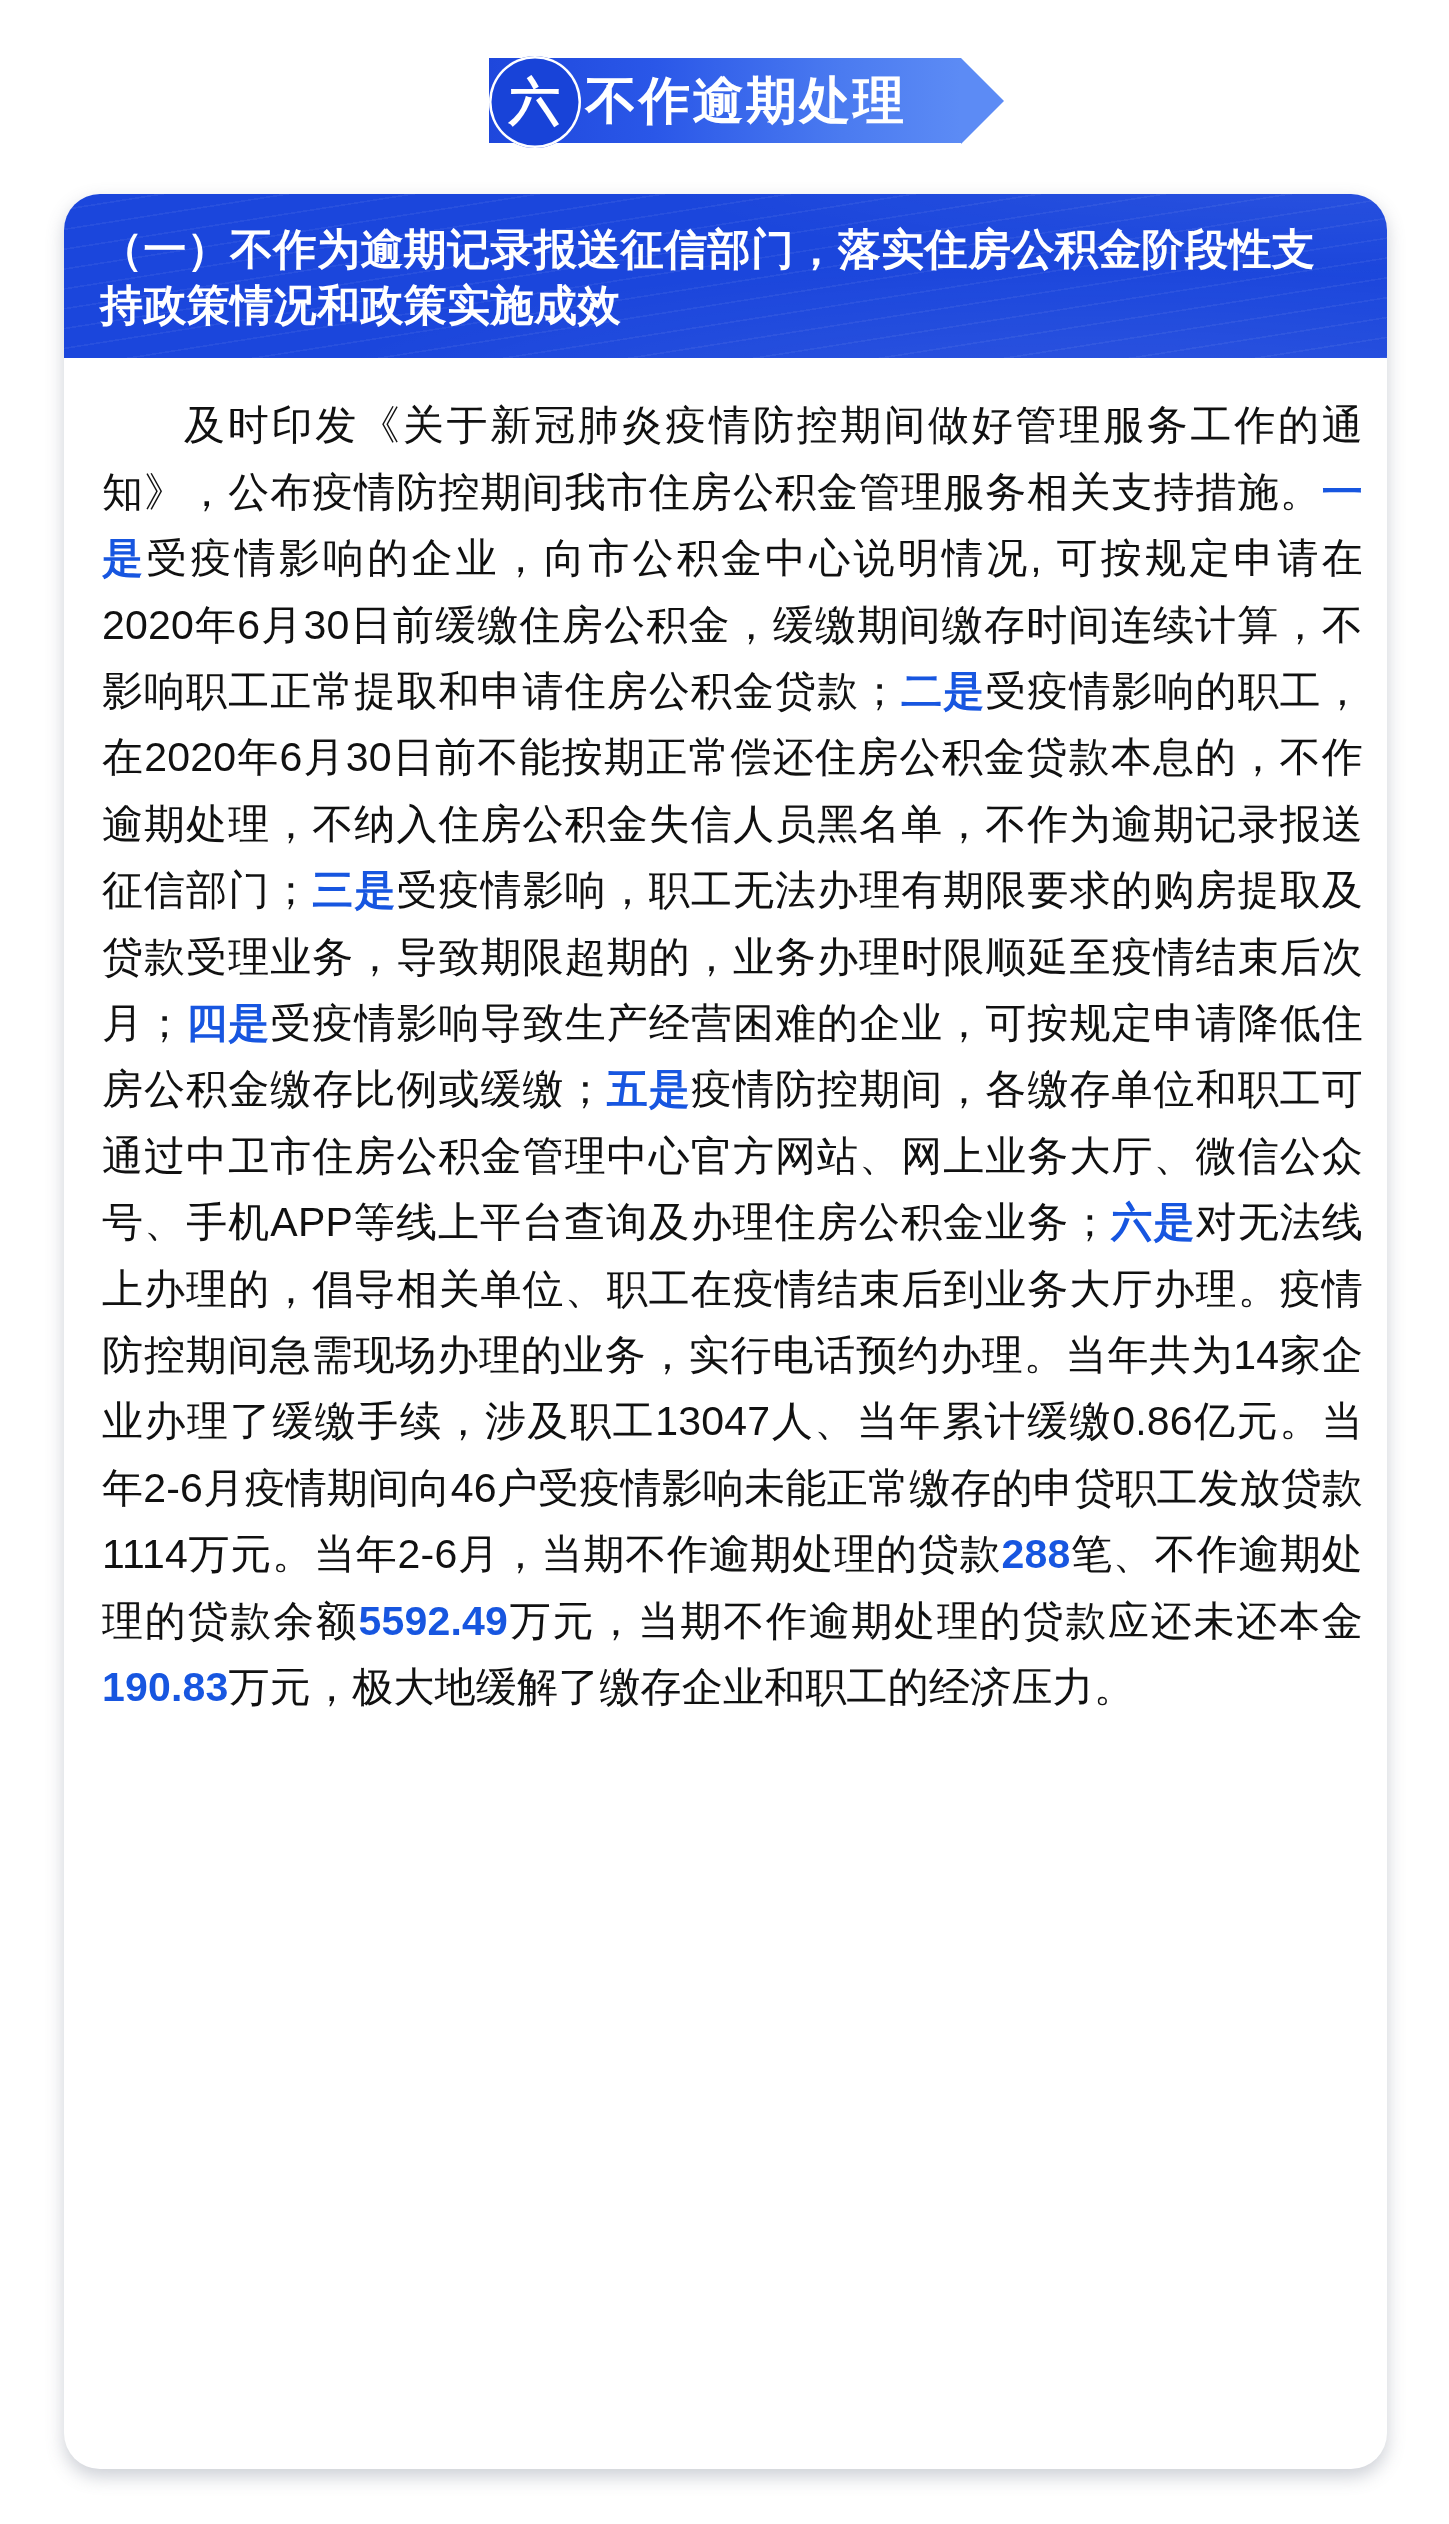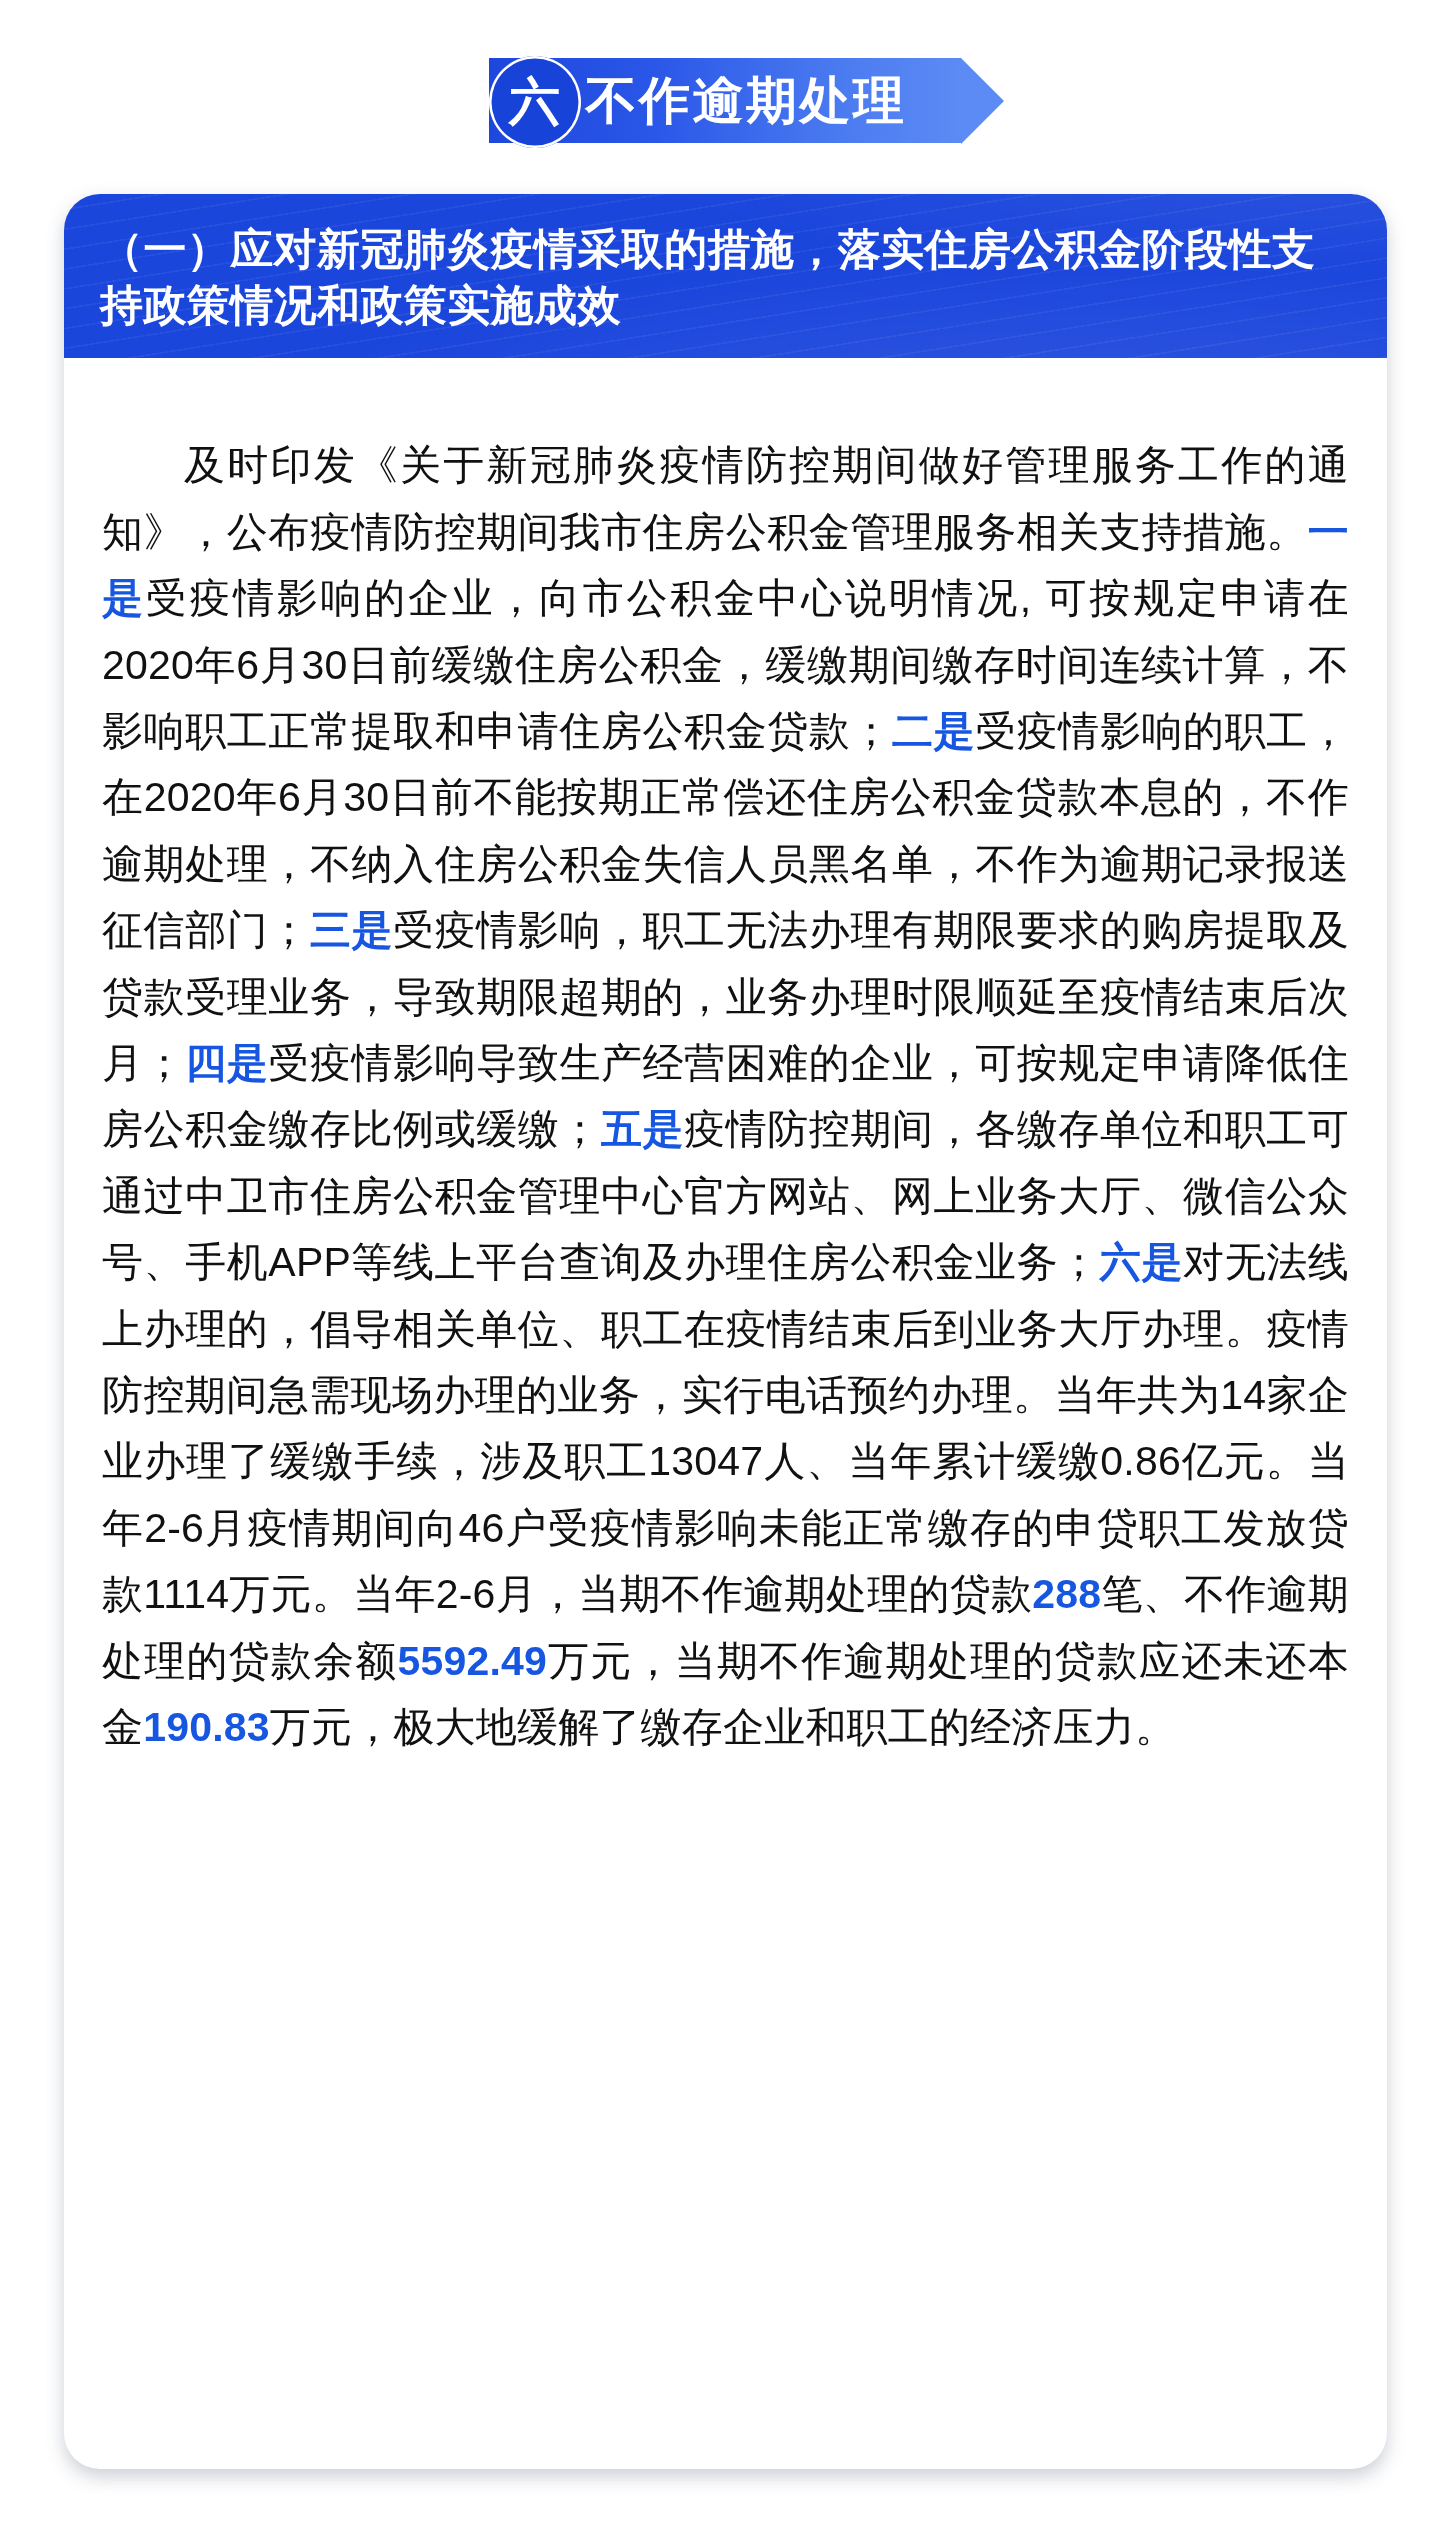--- a/index.html
+++ b/index.html
@@ -105,22 +105,21 @@
     position:relative;
     color:#ffffff;
     font-size:43px;
     font-weight:bold;
     line-height:1.30;
     letter-spacing:0.4px;
     z-index:2;
   }
 
   .card-body {
-    padding:34px 38px 49px 38px;
-    margin-top:40px;
+    padding:34px 24px 49px 38px;
   }
   .para {
     font-size:41px;
     line-height:1.62;
     color:#111111;
     text-align:justify;
     text-justify:inter-character;
     text-indent:2em;
     letter-spacing:0.2px;
   }
@@ -137,21 +136,21 @@
       <div class="banner-bar">
         <div class="banner-num">六</div>
         <div class="banner-title">不作逾期处理</div>
       </div>
     </div>
   </div>
 
   <div class="card">
 
     <div class="card-head">
-      <div class="card-head-title">（一）应对新冠肺炎疫情采取的措施，落实住房公积金阶段性支持政策情况和政策实施成效</div>
+      <div class="card-head-title">（一）不作为逾期记录报送征信部门，落实住房公积金阶段性支持政策情况和政策实施成效</div>
     </div>
 
     <div class="card-body">
       <p class="para"><span>及时印发《关于新冠肺炎疫情防控期间做好管理服务工作的通知》，公布疫情防控期间我市住房公积金管理服务相关支持措施。</span><span class="hl">一是</span><span>受疫情影响的企业，向市公积金中心说明情况, 可按规定申请在2020年6月30日前缓缴住房公积金，缓缴期间缴存时间连续计算，不影响职工正常提取和申请住房公积金贷款；</span><span class="hl">二是</span><span>受疫情影响的职工，在2020年6月30日前不能按期正常偿还住房公积金贷款本息的，不作逾期处理，不纳入住房公积金失信人员黑名单，不作为逾期记录报送征信部门；</span><span class="hl">三是</span><span>受疫情影响，职工无法办理有期限要求的购房提取及贷款受理业务，导致期限超期的，业务办理时限顺延至疫情结束后次月；</span><span class="hl">四是</span><span>受疫情影响导致生产经营困难的企业，可按规定申请降低住房公积金缴存比例或缓缴；</span><span class="hl">五是</span><span>疫情防控期间，各缴存单位和职工可通过中卫市住房公积金管理中心官方网站、网上业务大厅、微信公众号、手机APP等线上平台查询及办理住房公积金业务；</span><span class="hl">六是</span><span>对无法线上办理的，倡导相关单位、职工在疫情结束后到业务大厅办理。疫情防控期间急需现场办理的业务，实行电话预约办理。当年共为14家企业办理了缓缴手续，涉及职工13047人、当年累计缓缴0.86亿元。当年2-6月疫情期间向46户受疫情影响未能正常缴存的申贷职工发放贷款1114万元。当年2-6月，当期不作逾期处理的贷款</span><span class="num">288</span><span>笔、不作逾期处理的贷款余额</span><span class="num">5592.49</span><span>万元，当期不作逾期处理的贷款应还未还本金</span><span class="num">190.83</span><span>万元，极大地缓解了缴存企业和职工的经济压力。</span></p>
     </div>
 
   </div>
 </div>
 
 

